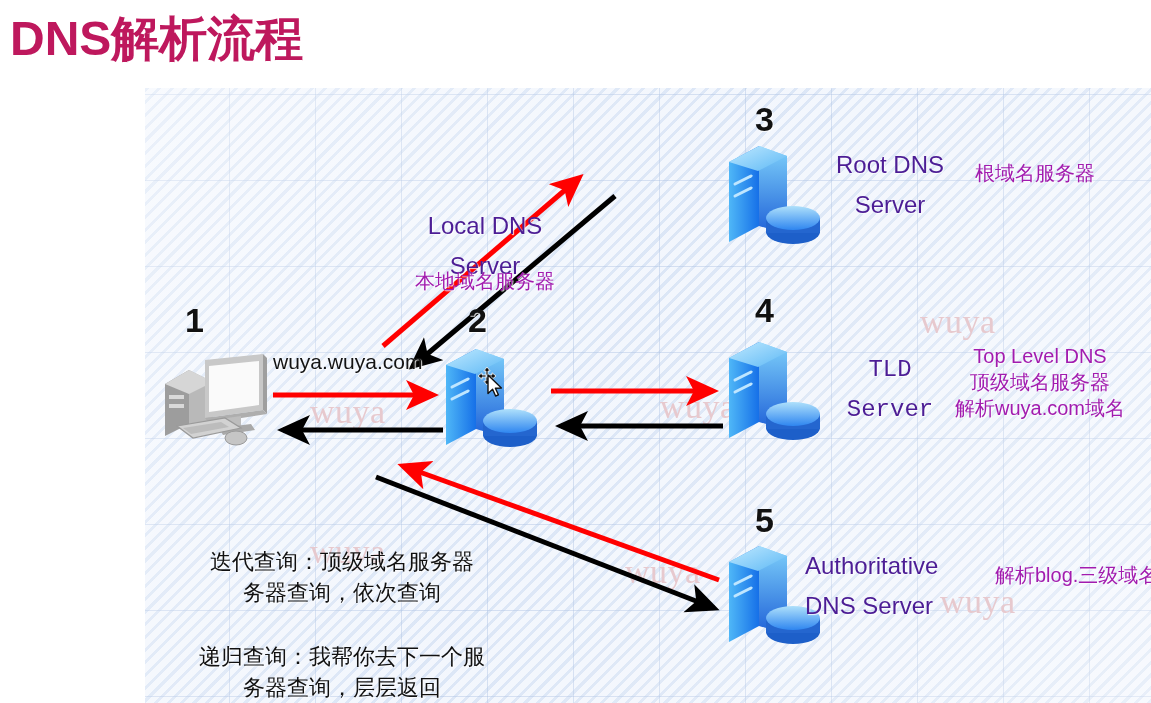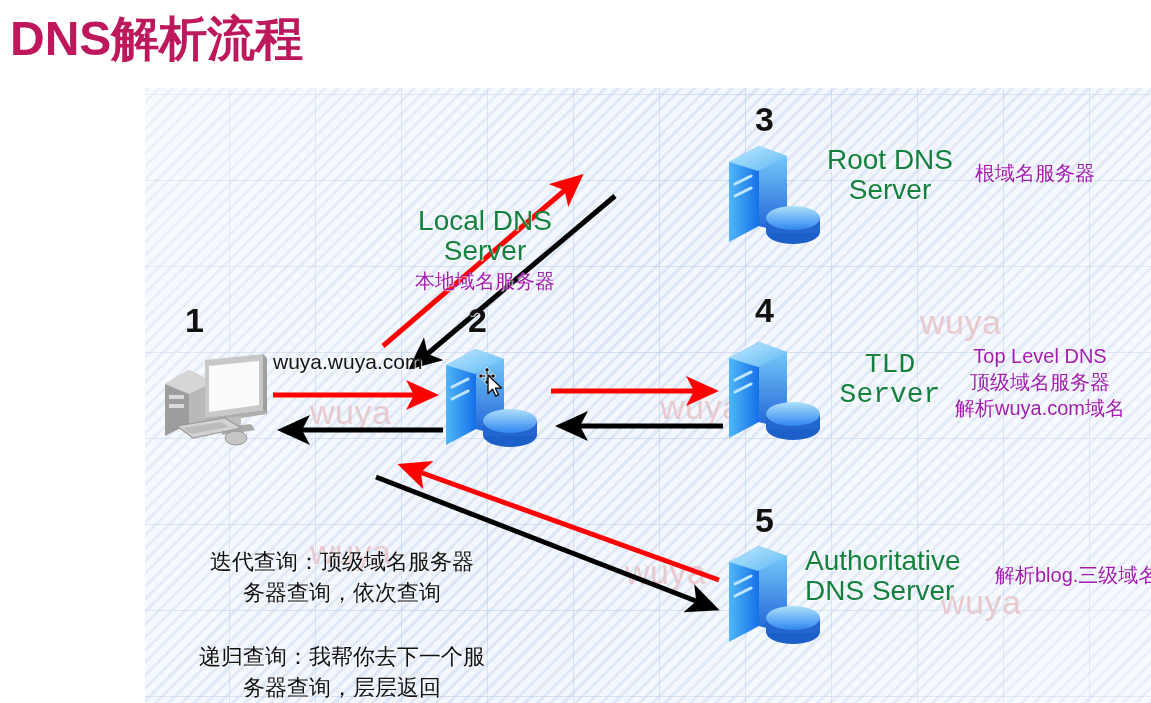--- a/index.html
+++ b/index.html
@@ -63,42 +63,42 @@
     inset: 0;
     background: linear-gradient(120deg, rgba(255,255,255,0.45), rgba(255,255,255,0.05) 45%, rgba(255,255,255,0.4));
   }
 
   .watermark {
     position: absolute;
     color: #e7c9ce;
     font-size: 34px;
     font-weight: 400;
     letter-spacing: 0.5px;
-    font-family: Liberation Sans, sans-serif;
+    font-family: Liberation Serif, serif;
     user-select: none;
     white-space: nowrap;
   }
 
   
   .node { position: absolute; }
 
   .node-number {
     position: absolute;
     font-size: 34px;
     font-weight: bold;
     color: #111111;
     line-height: 34px;
     text-shadow: 1px 1px 0 rgba(255,255,255,0.8);
   }
 
   .label-en {
     position: absolute;
-    font-size: 28px;
-    line-height: 30px;
-    color: #15803d;
+    font-size: 24px;
+    line-height: 40px;
+    color: #4c1d95;
     text-align: center;
     white-space: pre-line;
     text-shadow: 1px 1px 1px rgba(255,255,255,0.85);
   }
   .label-cn {
     position: absolute;
     font-size: 20px;
     line-height: 26px;
     color: #a21caf;
     text-align: center;

